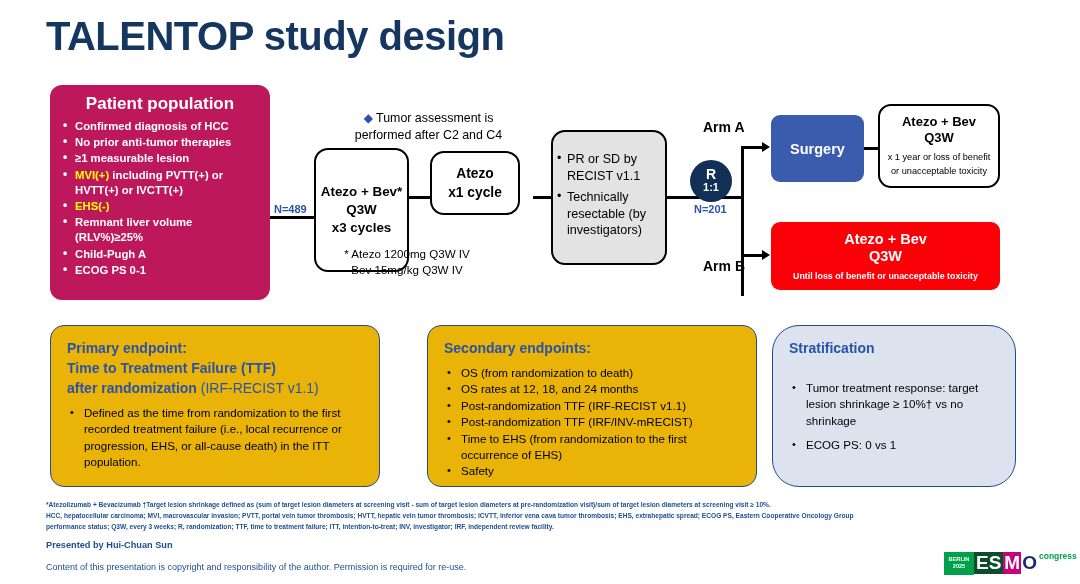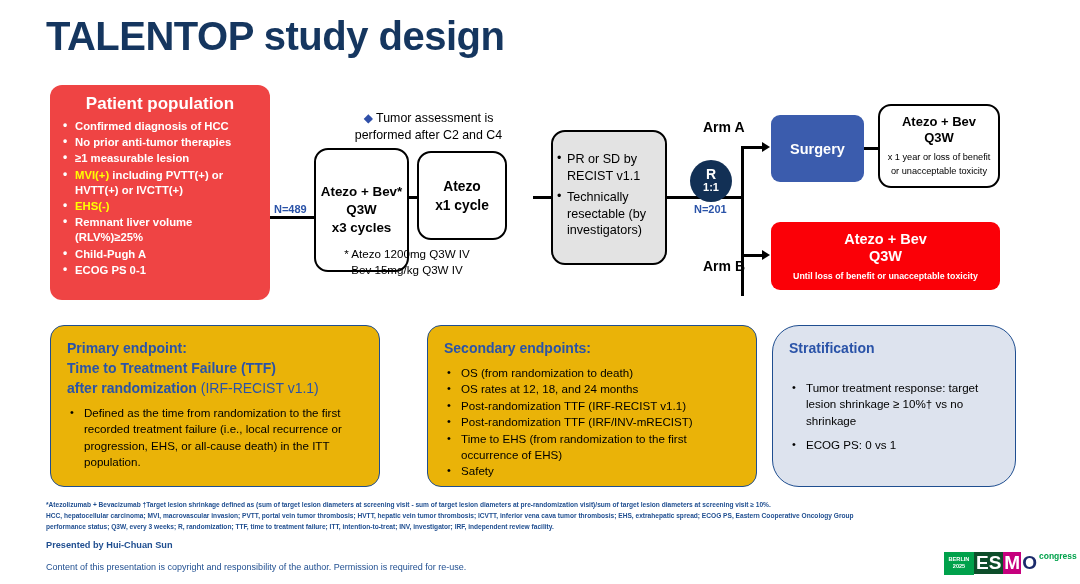--- a/index.html
+++ b/index.html
@@ -13,21 +13,21 @@
   
   .title{
     position:absolute;left:46px;top:14px;
     font-size:40px;font-weight:bold;color:#15365f;
     letter-spacing:-0.5px;
   }
 
   
   .pop-box{
     position:absolute;left:50px;top:85px;width:220px;height:215px;
-    background:#ef4444;border-radius:12px;color:#ffffff;
+    background:#be185d;border-radius:12px;color:#ffffff;
     box-sizing:border-box;padding:8px 10px 6px 10px;
   }
   .pop-title{
     text-align:center;font-size:17px;font-weight:bold;color:#ffffff;
     margin:1px 0 5px 0;
   }
   .pop-list{list-style:none;margin:0;padding:0;}
   .pop-list li{
     position:relative;font-size:11.3px;line-height:15.2px;color:#ffffff;
     padding-left:15px;margin-bottom:1px;font-weight:bold;
@@ -196,21 +196,21 @@
       <span class="fline" style="font-size:13.4px;line-height:18px;">x3 cycles</span>
     </div>
   </div>
   <div class="dosefoot">
     <span>* Atezo 1200mg Q3W IV</span><br>
     <span>Bev   15mg/kg Q3W IV</span>
   </div>
 
   <div class="hline" style="left:409px;top:196px;width:34px;"></div>
 
-  <div class="fbox" style="left:417px;top:151px;width:90px;height:89px;">
+  <div class="fbox" style="left:430px;top:151px;width:90px;height:64px;">
     <div class="fbox-inner">
       <span class="fline" style="font-size:13.8px;line-height:19px;">Atezo</span>
       <span class="fline" style="font-size:13.8px;line-height:19px;">x1 cycle</span>
     </div>
   </div>
 
   <div class="hline" style="left:533px;top:196px;width:18px;"></div>
 
   <div class="fbox gray" style="left:551px;top:130px;width:116px;height:135px;">
     <ul class="gray-list">

